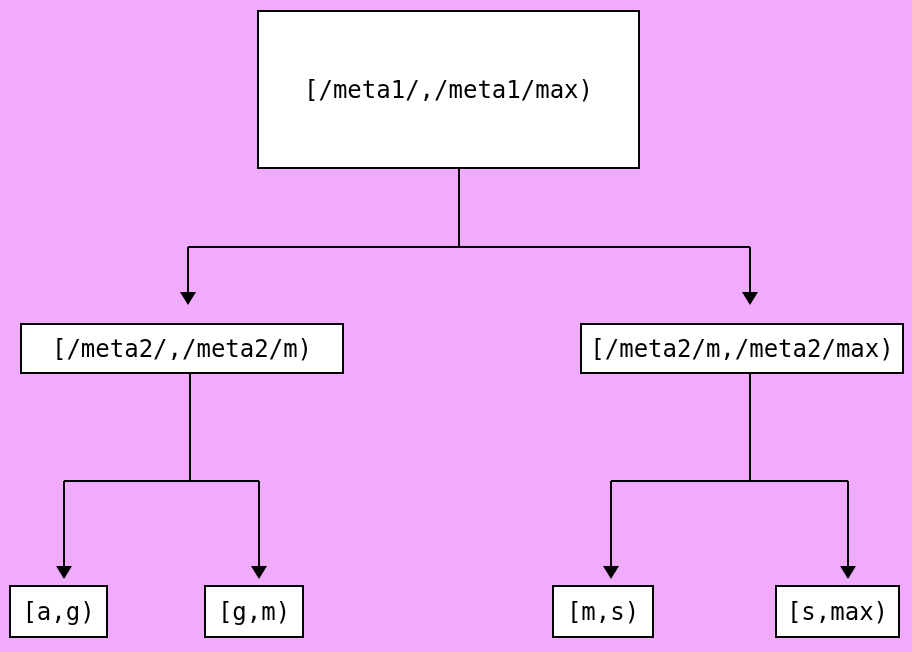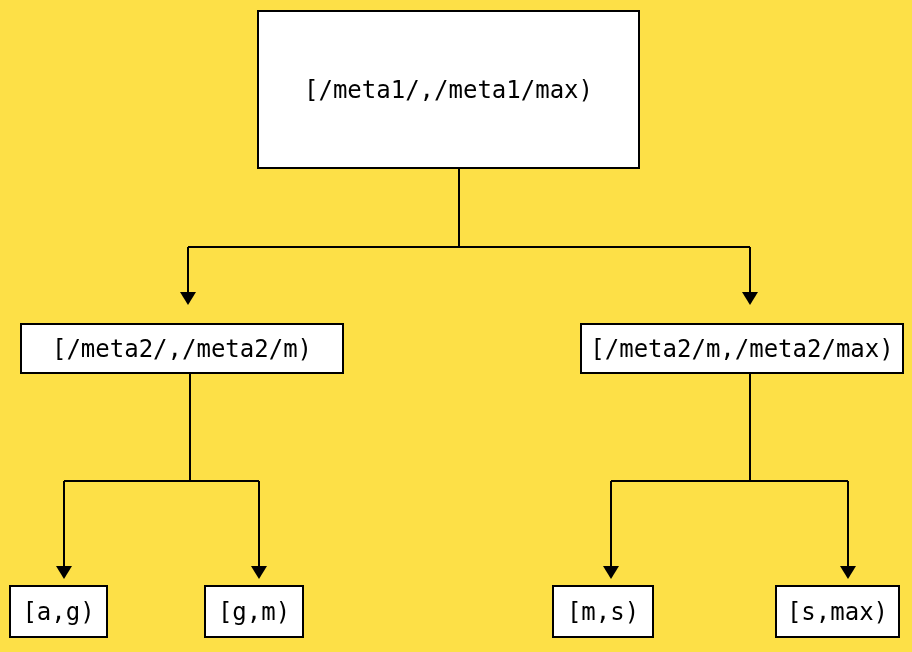--- a/index.html
+++ b/index.html
@@ -10,21 +10,21 @@
   body {
     width: 912px;
     height: 652px;
     font-family: "DejaVu Sans Mono", "Liberation Mono", monospace;
     overflow: hidden;
   }
   #diagram-root {
     position: relative;
     width: 912px;
     height: 652px;
-    background: #fde047;
+    background: #f0abfc;
   }
   #tree-svg {
     position: absolute;
     top: 0;
     left: 0;
     width: 912px;
     height: 652px;
     display: block;
   }
   .node-rect {

